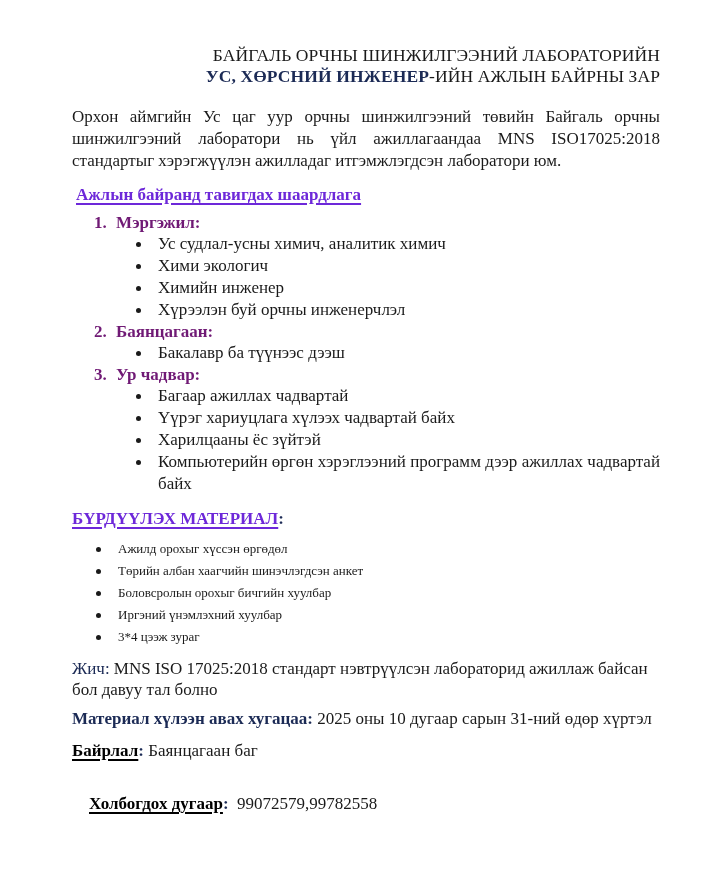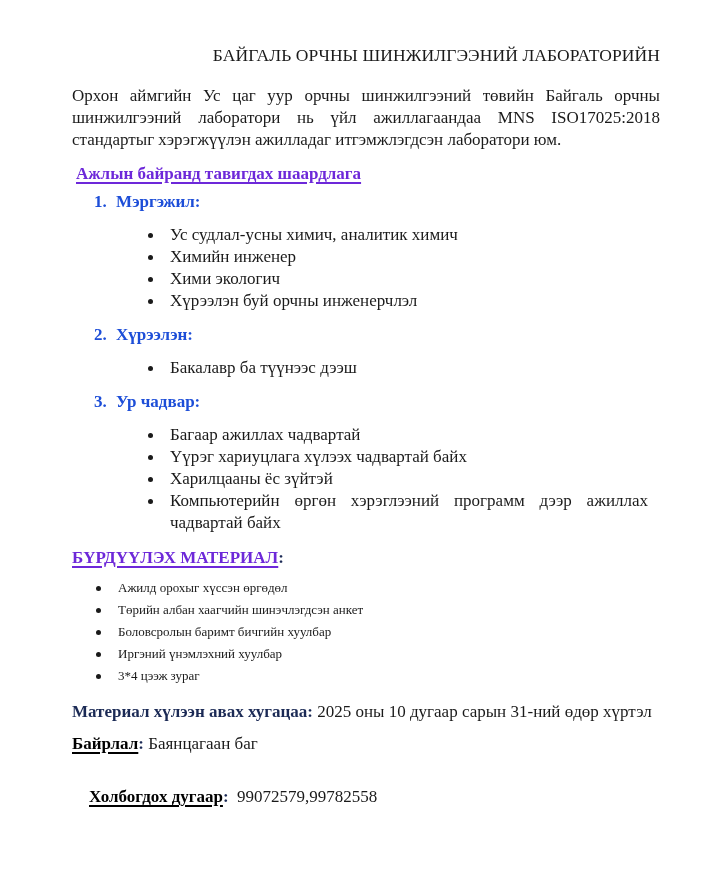--- a/index.html
+++ b/index.html
@@ -57,32 +57,32 @@
     ol.req {
       list-style: none;
       margin: 6px 0 0 0;
       padding: 0;
     }
     ol.req > li {
       margin: 0;
     }
     .num-head {
       margin-left: 22px;
-      color: #1d4ed8;
+      color: #701a75;
       font-weight: bold;
       font-size: 17px;
       line-height: 21px;
     }
     .num-head .n {
       display: inline-block;
       width: 22px;
     }
     ul.bul {
       list-style: none;
-      margin: 12px;
+      margin: 0;
       padding: 0;
     }
     ul.bul li {
       position: relative;
       font-size: 17px;
       line-height: 22px;
       padding-left: 86px;
     }
     ul.bul li .dot {
       position: absolute;
@@ -146,40 +146,41 @@
       text-underline-offset: 3px;
     }
   </style>
 </head>
 <body>
 
 <div class="page">
 
   <div class="title">
     <div>БАЙГАЛЬ ОРЧНЫ ШИНЖИЛГЭЭНИЙ ЛАБОРАТОРИЙН</div>
+    <div><span class="accent">УС, ХӨРСНИЙ ИНЖЕНЕР</span><span>-ИЙН АЖЛЫН БАЙРНЫ ЗАР</span></div>
   </div>
 
   <div class="intro">Орхон аймгийн Ус цаг уур орчны шинжилгээний төвийн Байгаль орчны шинжилгээний лаборатори нь үйл ажиллагаандаа MNS ISO17025:2018 стандартыг хэрэгжүүлэн ажилладаг итгэмжлэгдсэн лаборатори юм.</div>
 
   <div class="req-head">
     <span class="section-head">Ажлын байранд тавигдах шаардлага</span>
   </div>
 
   <ol class="req">
     <li>
       <div class="num-head"><span class="n">1.</span><span>Мэргэжил:</span></div>
       <ul class="bul">
         <li><span class="dot"></span><span>Ус судлал-усны химич, аналитик химич</span></li>
+        <li><span class="dot"></span><span>Хими экологич</span></li>
         <li><span class="dot"></span><span>Химийн инженер</span></li>
-        <li><span class="dot"></span><span>Хими экологич</span></li>
         <li><span class="dot"></span><span>Хүрээлэн буй орчны инженерчлэл</span></li>
       </ul>
     </li>
     <li>
-      <div class="num-head"><span class="n">2.</span><span>Хүрээлэн:</span></div>
+      <div class="num-head"><span class="n">2.</span><span>Баянцагаан:</span></div>
       <ul class="bul">
         <li><span class="dot"></span><span>Бакалавр ба түүнээс дээш</span></li>
       </ul>
     </li>
     <li>
       <div class="num-head"><span class="n">3.</span><span>Ур чадвар:</span></div>
       <ul class="bul">
         <li><span class="dot"></span><span>Багаар ажиллах чадвартай</span></li>
         <li><span class="dot"></span><span>Үүрэг хариуцлага хүлээх чадвартай байх</span></li>
         <li><span class="dot"></span><span>Харилцааны ёс зүйтэй</span></li>
@@ -188,27 +189,30 @@
     </li>
   </ol>
 
   <div class="mat-head">
     <span class="section-head">БҮРДҮҮЛЭХ МАТЕРИАЛ</span><span class="colon">:</span>
   </div>
 
   <ul class="mat">
     <li><span class="dot"></span><span>Ажилд орохыг хүссэн өргөдөл</span></li>
     <li><span class="dot"></span><span>Төрийн албан хаагчийн шинэчлэгдсэн анкет</span></li>
-    <li><span class="dot"></span><span>Боловсролын баримт бичгийн хуулбар</span></li>
+    <li><span class="dot"></span><span>Боловсролын орохыг бичгийн хуулбар</span></li>
     <li><span class="dot"></span><span>Иргэний үнэмлэхний хуулбар</span></li>
     <li><span class="dot"></span><span>3*4 цээж зураг</span></li>
   </ul>
 
-
-  <div class="para" style="margin-top:14px">
+  <div class="para" style="margin-top:10px">
+    <span class="note-label">Жич:</span><span> MNS ISO 17025:2018 стандарт нэвтрүүлсэн лабораторид ажиллаж байсан бол давуу тал болно</span>
+  </div>
+
+  <div class="para" style="margin-top:8px">
     <span class="bold-label">Материал хүлээн авах хугацаа:</span><span> 2025 оны 10 дугаар сарын 31-ний өдөр хүртэл</span>
   </div>
 
   <div class="para" style="margin-top:11px">
     <span class="ul-label">Байрлал</span><span class="bold-label">:</span><span> Баянцагаан баг</span>
   </div>
 
   <div class="para" style="margin-top:11px; white-space: pre;">
     <span class="ul-label">Холбогдох дугаар</span><span class="bold-label">:</span><span>  99072579,99782558</span>
   </div>

